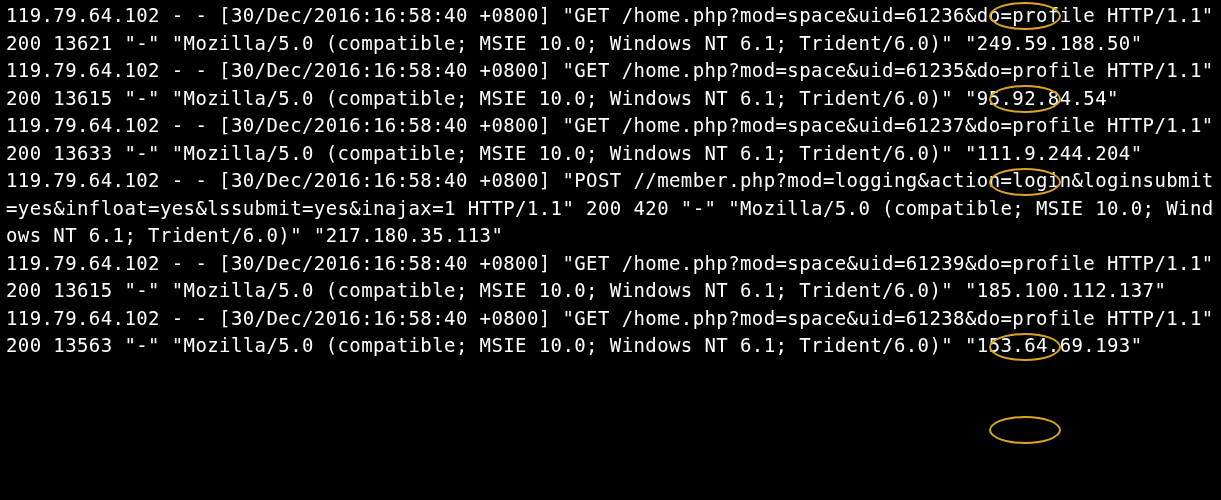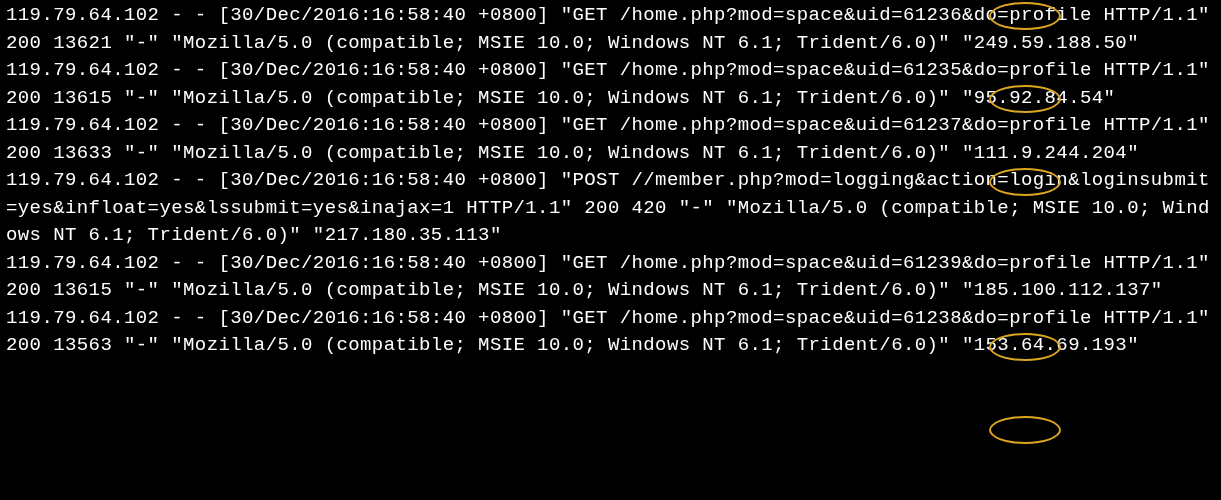--- a/index.html
+++ b/index.html
@@ -1,19 +1,18 @@
 <!DOCTYPE html>
 <html><head>
   <meta charset="utf-8">
   <style>
     * {
       margin: 0;
       padding: 0;
       box-sizing: border-box;
-      font-family: Liberation Mono, monospace;
     }
     body {
       background: #000000;
       width: 1221px;
       height: 500px;
       font-family: "Courier New", Courier, monospace;
       font-size: 19px;
       line-height: 27.5px;
       color: #ffffff;
       position: relative;

